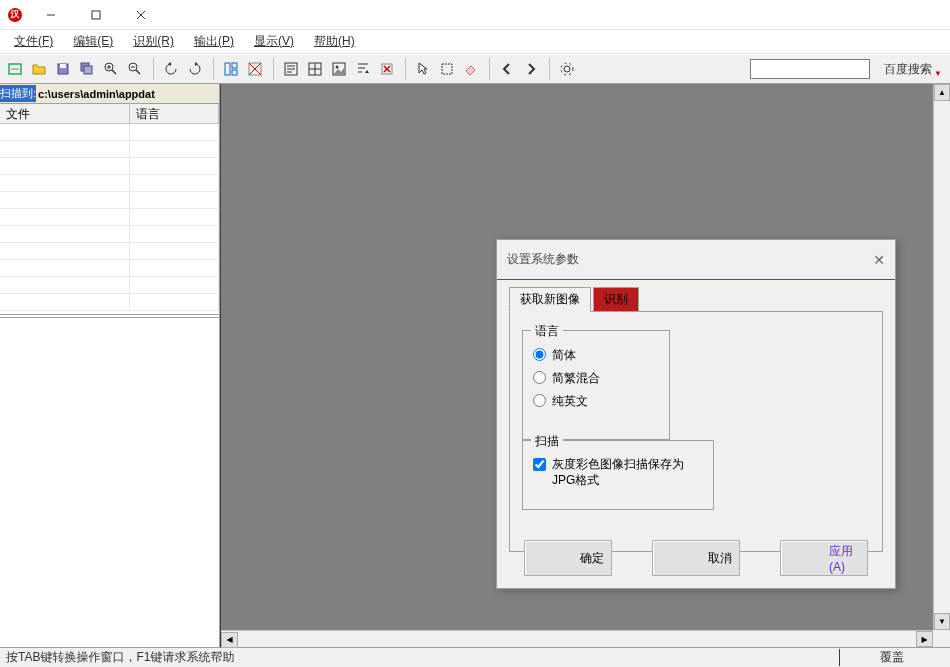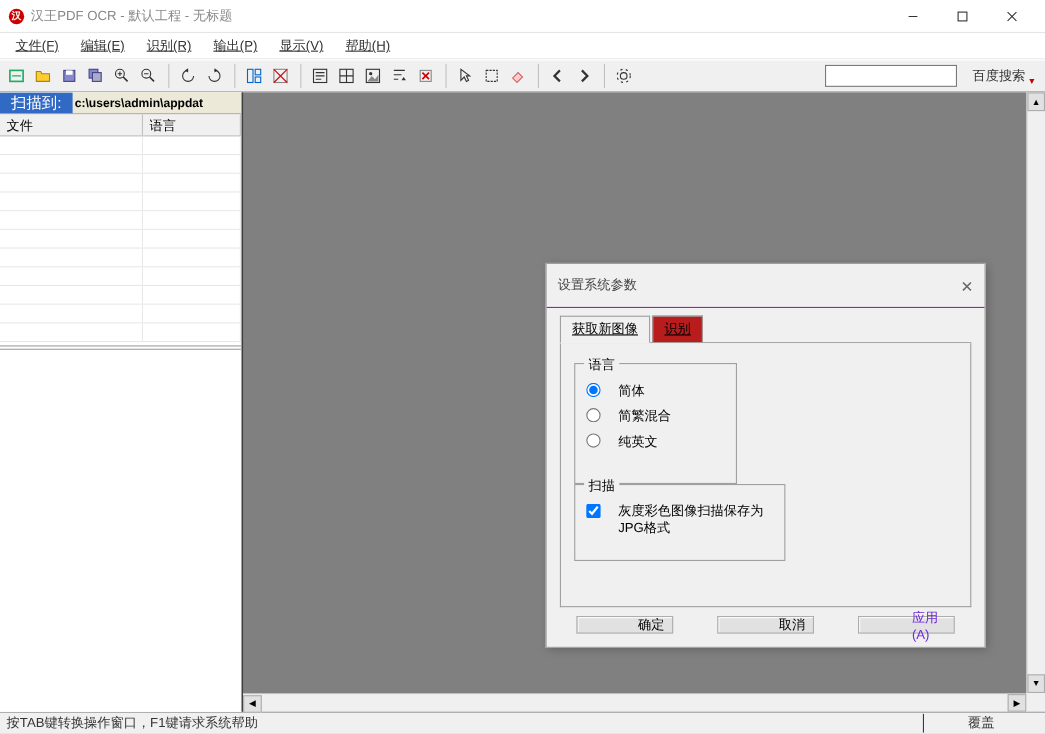--- a/index.html
+++ b/index.html
@@ -24,21 +24,21 @@
 .search-box { width: 120px; height: 20px; border: 1px solid #7a7a7a; background: #fff; margin-right: 8px; }
 .search-label { padding: 0 4px; color: #333; display: flex; align-items: flex-end; gap: 2px; }
 .dropdown-arrow { font-size: 8px; color: #c00; }
 
 
 .content { display: flex; height: calc(667px - 30px - 24px - 30px - 20px); }
 
 
 .left-panel { width: 220px; background: #fff; border-right: 1px solid #a0a0a0; display: flex; flex-direction: column; }
 .left-header { height: 20px; background: #ece9d8; border-bottom: 1px solid #a0a0a0; display: flex; align-items: center; overflow: hidden; }
-.left-header-label { background: #316ac5; color: #fff; padding: 1px 10px; font-size: 14px; }
+.left-header-label { background: #316ac5; color: #fff; padding: 1px 0; font-size: 11px; }
 .left-header-path { padding: 0 2px; font-size: 11px; font-weight: bold; overflow: hidden; white-space: nowrap; }
 .file-table { border-bottom: 1px solid #a0a0a0; flex: 0 0 auto; }
 .file-table-header { display: flex; height: 20px; background: #f0f0f0; border-bottom: 1px solid #c0c0c0; }
 .file-table-header > div { border-right: 1px solid #c0c0c0; padding: 2px 6px; }
 .col-file { width: 130px; }
 .col-lang { flex: 1; }
 .file-table-body { height: 190px; overflow: auto; }
 .file-row { display: flex; height: 17px; border-bottom: 1px solid #e8e8e8; }
 .file-row > div { border-right: 1px solid #e8e8e8; }
 .left-bottom { flex: 1; border-top: 1px solid #a0a0a0; background: #fff; margin-top: 2px; }
@@ -50,55 +50,54 @@
 .scrollbar-v .sb-btn.bottom { position: absolute; bottom: 0; width: 100%; }
 .scrollbar-h { position: absolute; left: 0; right: 17px; bottom: 0; height: 17px; background: #f0f0f0; border-top: 1px solid #c0c0c0; }
 .scrollbar-h .sb-btn { width: 17px; height: 100%; background: #e1e1e1; border: 1px solid #adadad; display: inline-flex; align-items: center; justify-content: center; font-size: 8px; }
 .scrollbar-h .sb-btn.right { position: absolute; right: 0; }
 .sb-corner { position: absolute; right: 0; bottom: 0; width: 17px; height: 17px; background: #f0f0f0; }
 
 
 .dialog { position: absolute; left: 275px; top: 155px; width: 400px; height: 350px; background: #f0f0f0; border: 1px solid #9e9e9e; box-shadow: 2px 2px 8px rgba(0,0,0,0.25); }
 .dialog-title { height: 40px; display: flex; align-items: center; padding: 0 10px; color: #444; border-bottom: 1px solid #a21caf; }
 .dialog-title .close { margin-left: auto; cursor: pointer; font-size: 14px; color: #666; }
-.dialog-body { padding: 8px 12px; text-decoration: underline; }
+.dialog-body { padding: 8px 12px; }
 
 
 .tab-strip { display: flex; align-items: flex-end; height: 24px; border-bottom: 1px solid #a0a0a0; }
 .tab { padding: 3px 10px; border: 1px solid #a0a0a0; border-bottom: none; background: #b91c1c; margin-right: 2px; cursor: pointer; position: relative; }
 .tab.active { background: #f0f0f0; border-bottom: 1px solid #f0f0f0; margin-bottom: -1px; }
 .tab-content { border: 1px solid #a0a0a0; border-top: none; background: #f0f0f0; padding: 18px 12px; height: 240px; }
 
 
 .fieldset { border: 1px solid #a0a0a0; padding: 10px 10px 14px 10px; position: relative; display: inline-block; vertical-align: top; }
 .fieldset-legend { position: absolute; top: -8px; left: 8px; background: #f0f0f0; padding: 0 4px; }
 .fs-lang { width: 148px; height: 110px; margin-right: 12px; }
 .fs-scan { width: 192px; height: 70px; }
-.radio-row, .check-row { display: flex; align-items: flex-start; margin: 6px 0; gap: 16px; }
+.radio-row, .check-row { display: flex; align-items: flex-start; margin: 6px 0; gap: 6px; }
 .radio-row input, .check-row input { margin-top: 1px; }
 .check-label { line-height: 1.3; }
 
 
 .dialog-buttons { position: absolute; bottom: 12px; left: 0; right: 0; display: flex; justify-content: center; gap: 40px; }
-.dlg-btn { width: 88px; height: 16px; background: #e1e1e1; border: 1px solid #adadad; cursor: pointer; display: flex; align-items: center; justify-content: center; box-shadow: 1px 1px 0 #fff inset; padding-left: 48px; }
+.dlg-btn { width: 88px; height: 36px; background: #e1e1e1; border: 1px solid #adadad; cursor: pointer; display: flex; align-items: center; justify-content: center; box-shadow: 1px 1px 0 #fff inset; padding-left: 48px; }
 .dlg-btn.disabled { color: #6d28d9; cursor: default; }
 
 
 .statusbar { height: 20px; background: #f0f0f0; border-top: 1px solid #a0a0a0; display: flex; align-items: center; padding: 0 6px; font-size: 12px; color: #333; }
 .statusbar .pane-right { margin-left: auto; border-left: 1px solid #4c1d95; padding: 0 40px; }
 
 
 .ico svg { width: 16px; height: 16px; display: block; }
 </style>
 </head>
 <body>
 
 <div class="titlebar">
   <span class="app-icon">汉</span>
-  <span class="title-text">汉王PDF OCR - 默认工程 - 无标题</span>
   <div class="win-controls">
     <div class="win-btn">
       <svg width="10" height="10">
           <line x1="1" y1="5" x2="9" y2="5" stroke="#333" stroke-width="1"></line>
         </svg>
     </div>
     <div class="win-btn">
       <svg width="10" height="10">
           <rect x="1" y="1" width="8" height="8" fill="none" stroke="#333" stroke-width="1"></rect>
         </svg>

